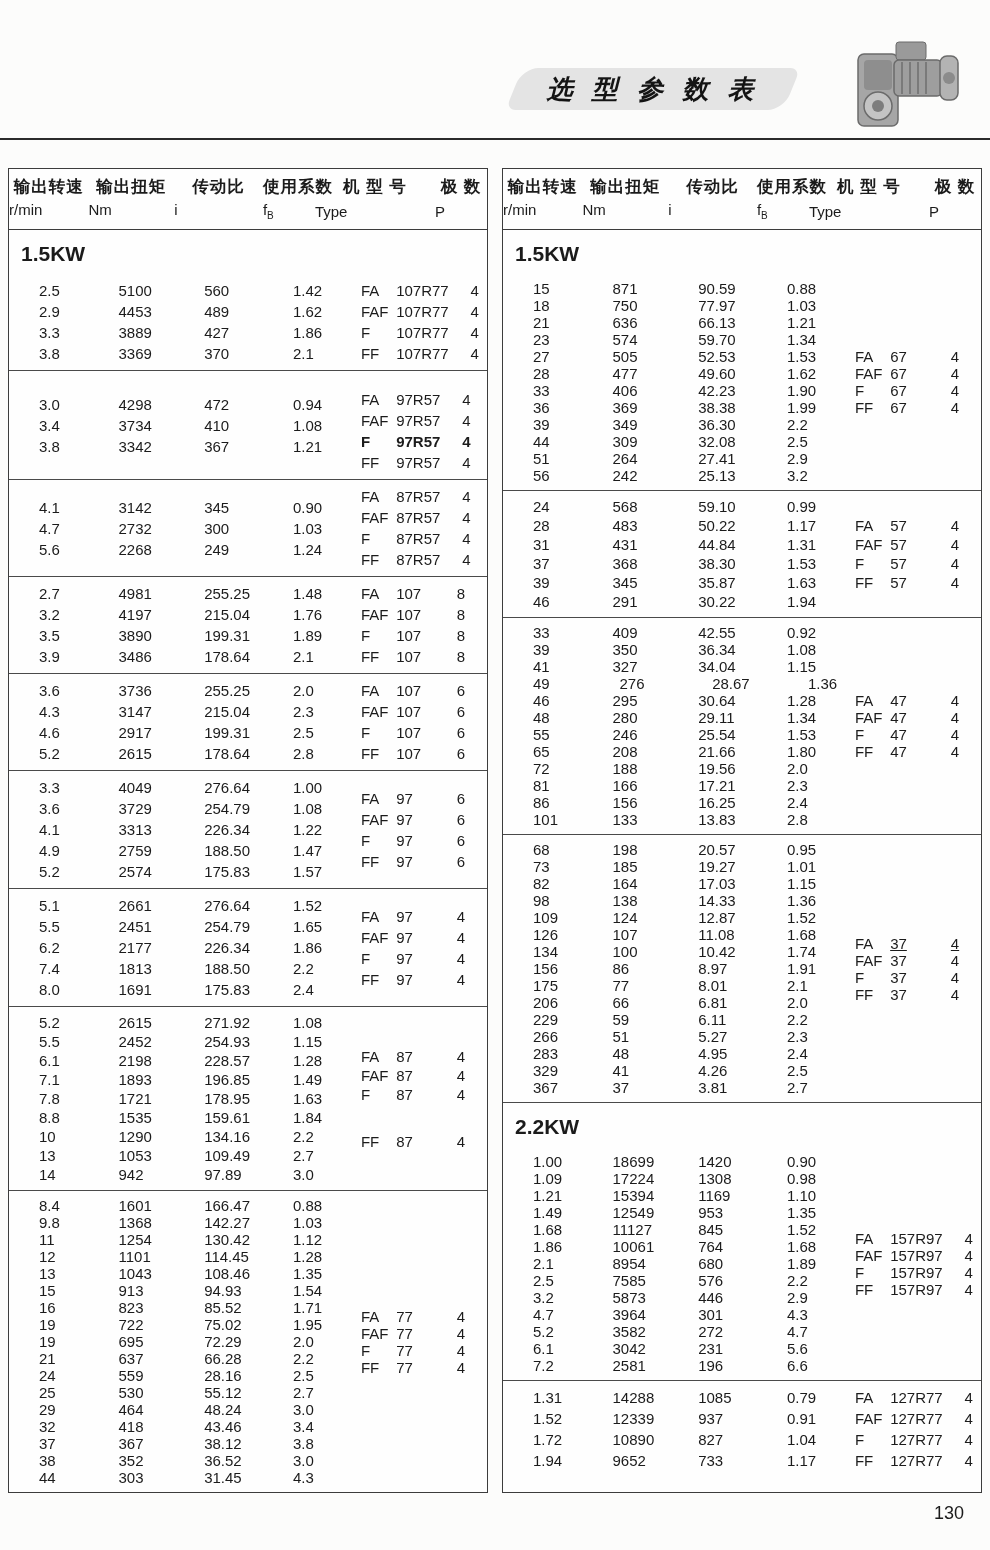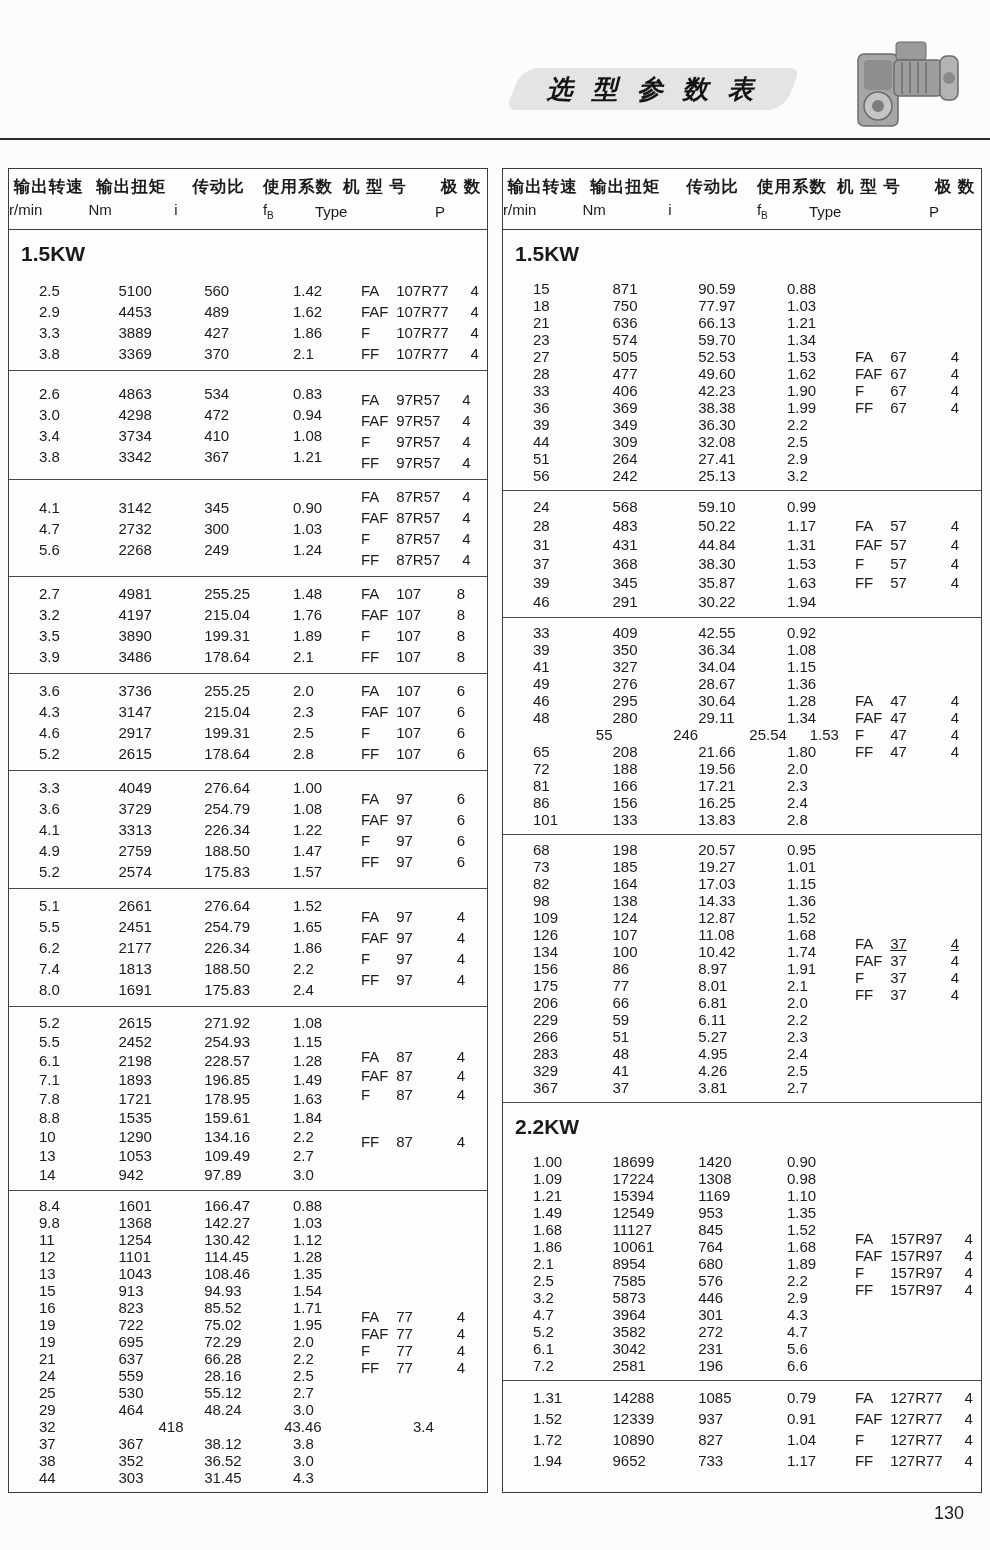--- a/index.html
+++ b/index.html
@@ -150,26 +150,20 @@
               </div>
               <div class="type-row" style="height: 21px;">
                 <div class="type-name"><span class="type-prefix">FF</span>107R77</div>
                 <div class="type-p">4</div>
               </div>
             </div>
           </div>
           <div class="block">
             <div class="nums">
               <div class="num-row" style="height: 21px;">
-                <div class="cell">2.6</div>
-                <div class="cell">4863</div>
-                <div class="cell">534</div>
-                <div class="cell">0.83</div>
-              </div>
-              <div class="num-row" style="height: 21px;">
                 <div class="cell">3.0</div>
                 <div class="cell">4298</div>
                 <div class="cell">472</div>
                 <div class="cell">0.94</div>
               </div>
               <div class="num-row" style="height: 21px;">
                 <div class="cell">3.4</div>
                 <div class="cell">3734</div>
                 <div class="cell">410</div>
                 <div class="cell">1.08</div>
@@ -183,21 +177,21 @@
             </div>
             <div class="types-col">
               <div class="type-row" style="height: 21px; margin-top: 12px;">
                 <div class="type-name"><span class="type-prefix">FA</span>97R57</div>
                 <div class="type-p">4</div>
               </div>
               <div class="type-row" style="height: 21px;">
                 <div class="type-name"><span class="type-prefix">FAF</span>97R57</div>
                 <div class="type-p">4</div>
               </div>
-              <div class="type-row" style="height: 21px;">
+              <div class="type-row" style="height: 21px; font-weight: bold;">
                 <div class="type-name"><span class="type-prefix">F</span>97R57</div>
                 <div class="type-p">4</div>
               </div>
               <div class="type-row" style="height: 21px;">
                 <div class="type-name"><span class="type-prefix">FF</span>97R57</div>
                 <div class="type-p">4</div>
               </div>
             </div>
           </div>
           <div class="block">
@@ -585,21 +579,21 @@
                 <div class="cell">530</div>
                 <div class="cell">55.12</div>
                 <div class="cell">2.7</div>
               </div>
               <div class="num-row" style="height: 17px;">
                 <div class="cell">29</div>
                 <div class="cell">464</div>
                 <div class="cell">48.24</div>
                 <div class="cell">3.0</div>
               </div>
-              <div class="num-row" style="height: 17px; gap: 40px;">
+              <div class="num-row" style="height: 17px;">
                 <div class="cell">32</div>
                 <div class="cell">418</div>
                 <div class="cell">43.46</div>
                 <div class="cell">3.4</div>
               </div>
               <div class="num-row" style="height: 17px;">
                 <div class="cell">37</div>
                 <div class="cell">367</div>
                 <div class="cell">38.12</div>
                 <div class="cell">3.8</div>
@@ -832,39 +826,39 @@
                 <div class="cell">350</div>
                 <div class="cell">36.34</div>
                 <div class="cell">1.08</div>
               </div>
               <div class="num-row" style="height: 17px;">
                 <div class="cell">41</div>
                 <div class="cell">327</div>
                 <div class="cell">34.04</div>
                 <div class="cell">1.15</div>
               </div>
-              <div class="num-row" style="height: 17px;">
+              <div class="num-row" style="height: 17px; gap: 7px;">
                 <div class="cell">49</div>
                 <div class="cell">276</div>
                 <div class="cell">28.67</div>
                 <div class="cell">1.36</div>
               </div>
               <div class="num-row" style="height: 17px;">
                 <div class="cell">46</div>
                 <div class="cell">295</div>
                 <div class="cell">30.64</div>
                 <div class="cell">1.28</div>
               </div>
               <div class="num-row" style="height: 17px;">
                 <div class="cell">48</div>
                 <div class="cell">280</div>
                 <div class="cell">29.11</div>
                 <div class="cell">1.34</div>
               </div>
-              <div class="num-row" style="height: 17px; text-align: right;">
+              <div class="num-row" style="height: 17px;">
                 <div class="cell">55</div>
                 <div class="cell">246</div>
                 <div class="cell">25.54</div>
                 <div class="cell">1.53</div>
               </div>
               <div class="num-row" style="height: 17px;">
                 <div class="cell">65</div>
                 <div class="cell">208</div>
                 <div class="cell">21.66</div>
                 <div class="cell">1.80</div>

